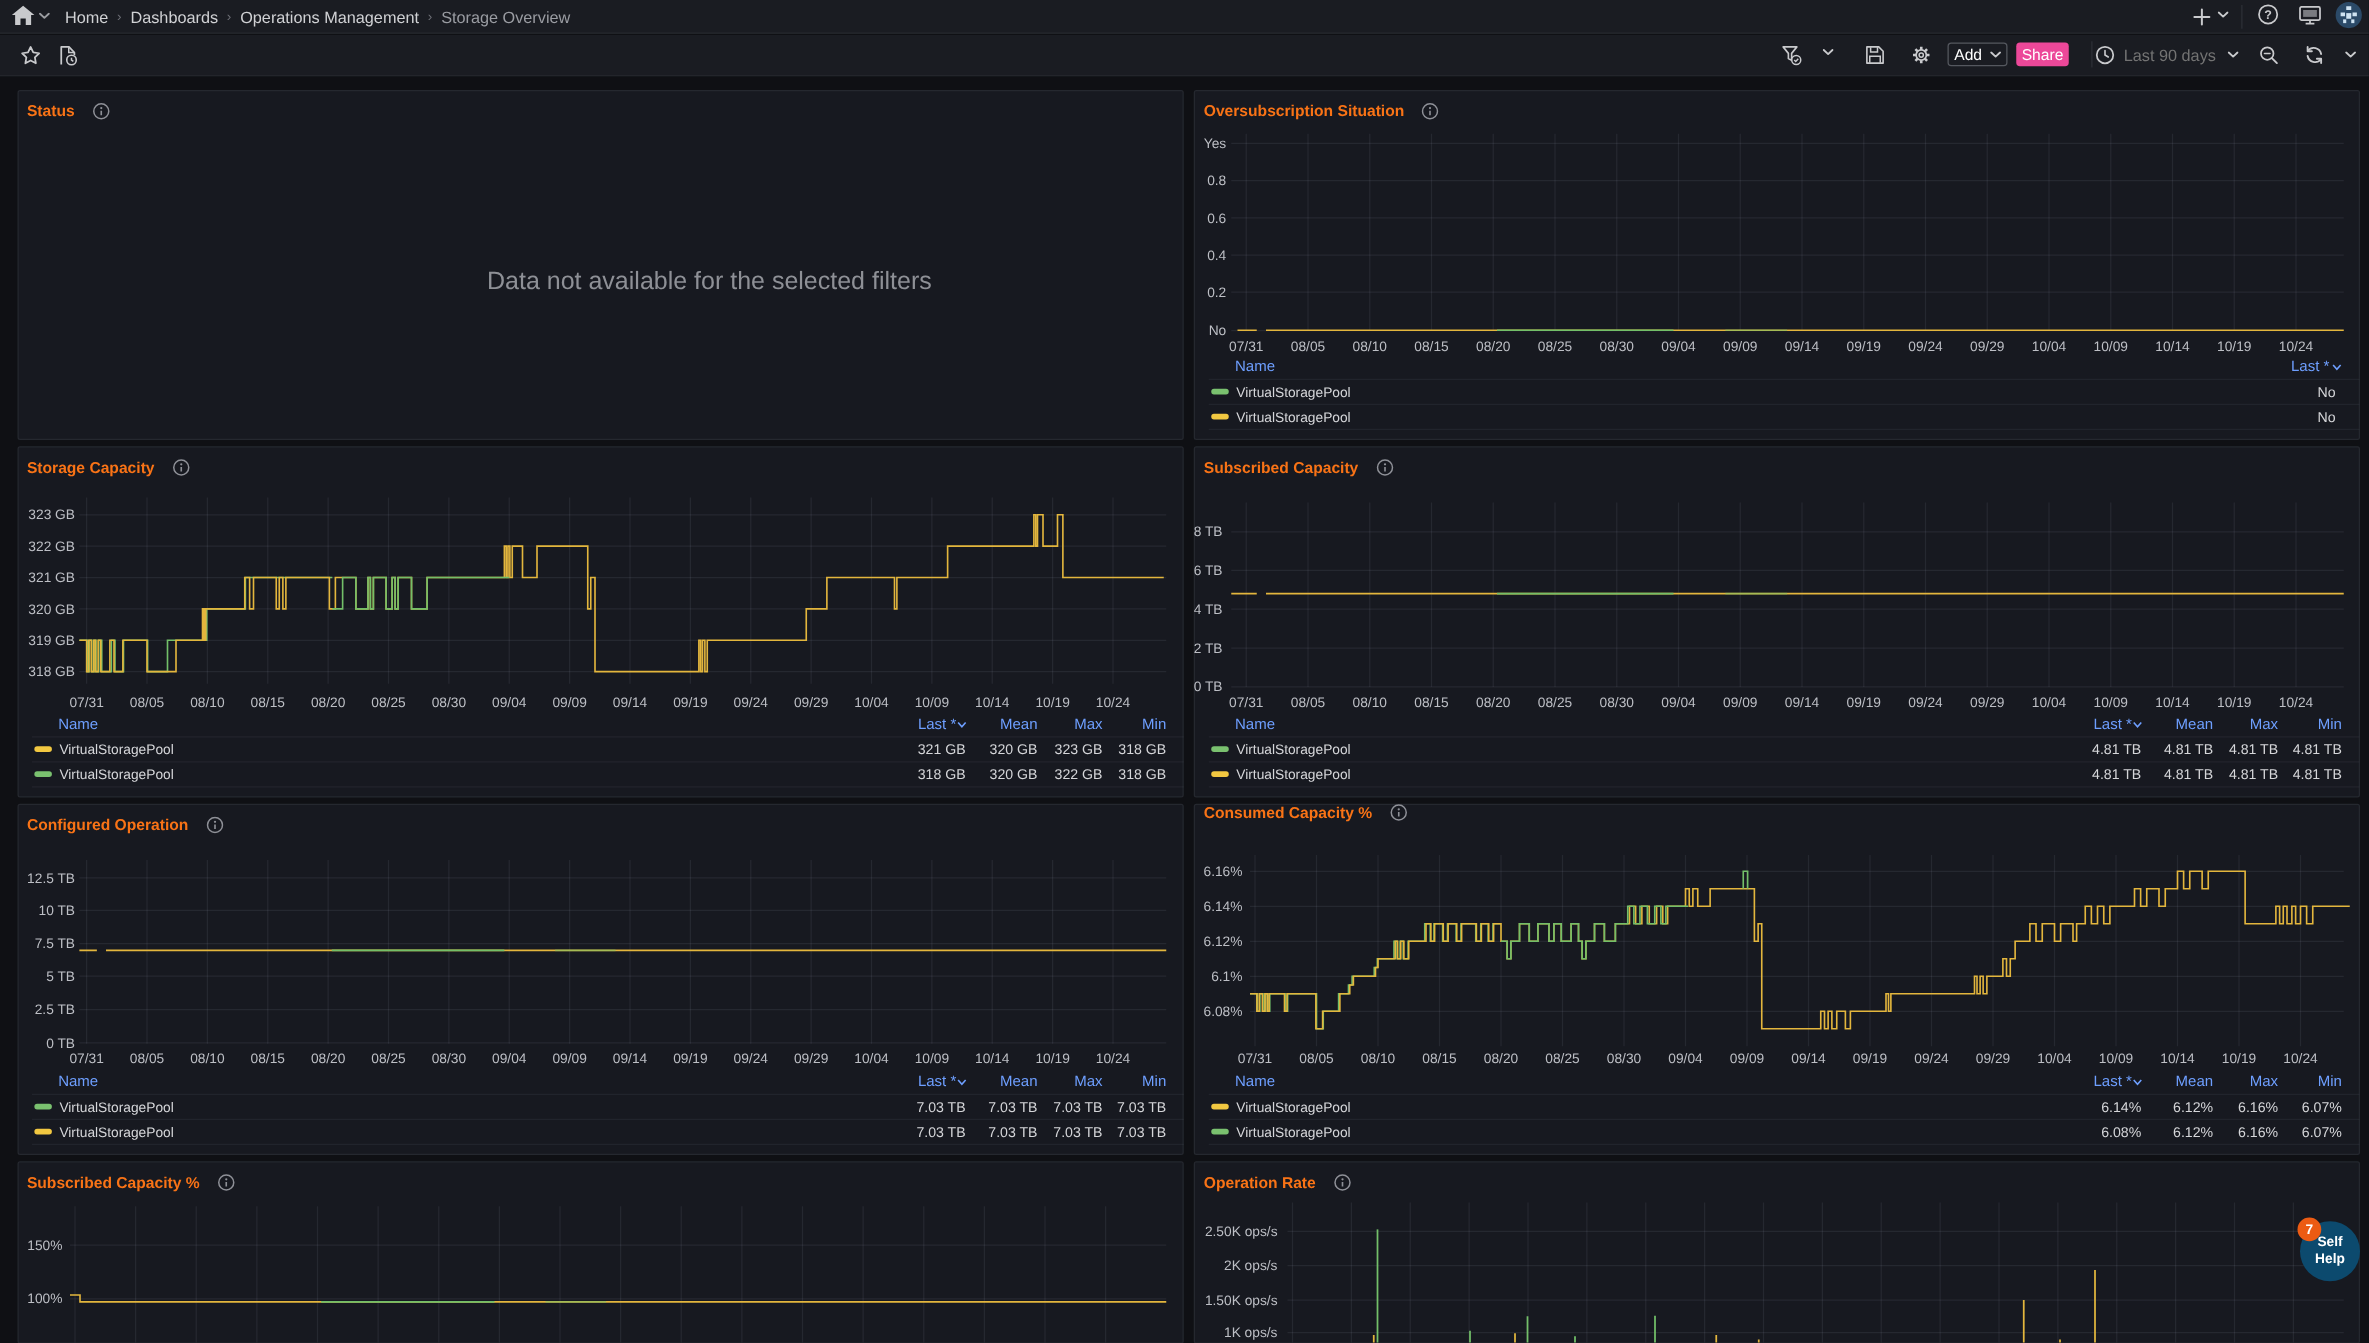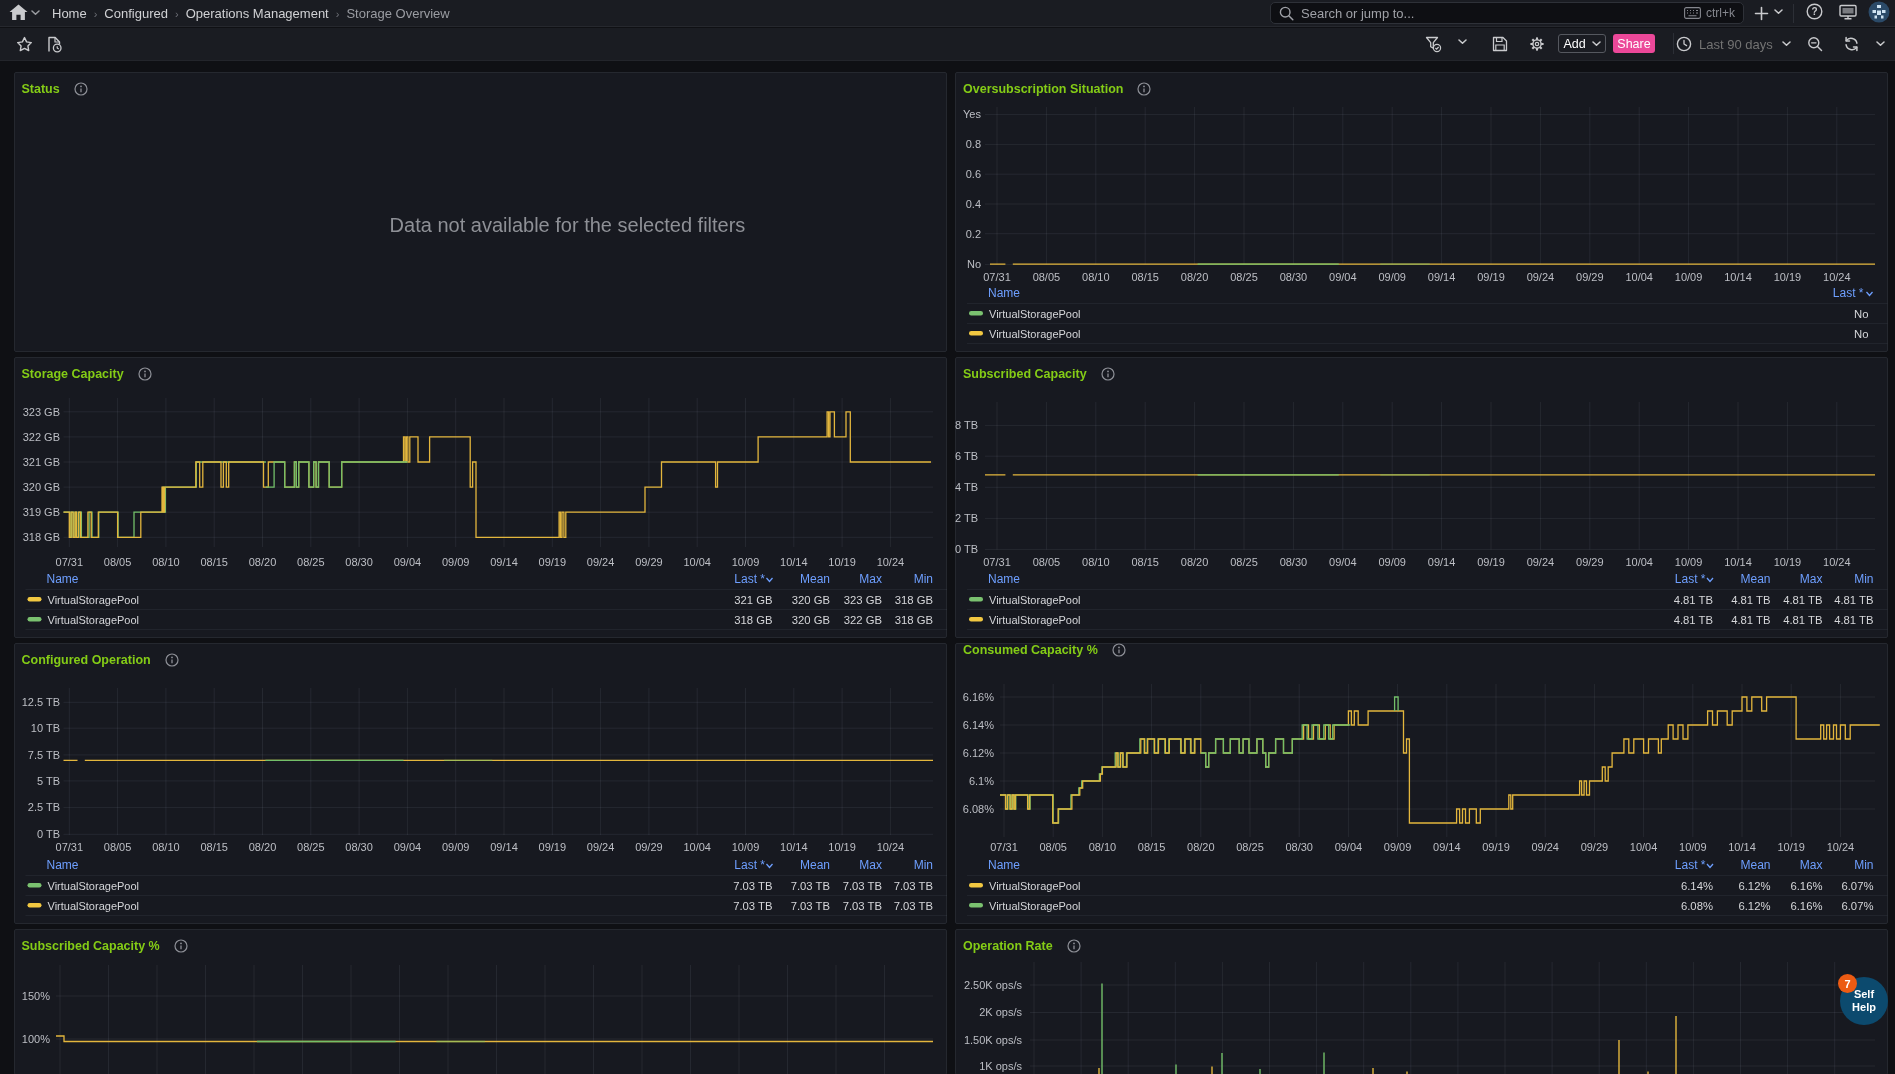--- a/index.html
+++ b/index.html
@@ -1,20 +1,20 @@
 <!DOCTYPE html>
 <html><head><meta charset="utf-8"><title>Storage Overview</title>
 <style>
 *{margin:0;padding:0;box-sizing:border-box}
 html,body{width:1895px;height:1074px;overflow:hidden;background:#0f1014;font-family:"Liberation Sans",sans-serif;-webkit-font-smoothing:antialiased}
 .nav{position:absolute;left:0;top:0;width:1895px;height:27px;background:#1a1c22;border-bottom:1px solid #26282e}
 .toolbar{position:absolute;left:0;top:28px;width:1895px;height:33px;background:#1a1c22;border-bottom:1px solid #23252b}
 .abs{position:absolute;display:flex;align-items:center}
 .panel{position:absolute;background:#171920;border:1px solid #25282f;border-radius:2px}
-.ptitle{position:absolute;display:flex;align-items:center;gap:14px;font-size:12.5px;font-weight:600;color:#84cc16;height:18px}
+.ptitle{position:absolute;display:flex;align-items:center;gap:14px;font-size:12.5px;font-weight:600;color:#f97316;height:18px}
 .crumb{font-size:13px;color:#d0d1d4;font-weight:500}
 .crumb.dim{color:#9a9ca2;font-weight:400}
 .sep{color:#6e7077;font-size:11px;padding:0 7px}
 .searchbox{position:absolute;left:1270px;top:2px;width:474px;height:22px;background:#0e0f13;border:1px solid #2e3138;border-radius:5px;display:flex;align-items:center;padding:0 8px;gap:7px}
 .searchbox .ph{color:#9fa1a7;font-size:13px;flex:1}
 .searchbox .kb{color:#85878e;font-size:12px;display:flex;align-items:center;gap:5px}
 .btn{position:absolute;height:19px;top:34px;border-radius:3px;display:flex;align-items:center;justify-content:center;font-size:12.5px;font-weight:400;color:#fff;gap:6px}
 .btn.outline{border:1px solid #55585f}
 .btn.fill{background:#ec4899}
 .vdiv{position:absolute;width:1px;background:#2c2f36}
@@ -32,36 +32,25 @@
       </svg>
     </div>
   <div class="abs" style="left:31px;top:10px">
       <svg width="9" height="6" viewBox="0 0 9 6" style="">
         <path d="M1 1 L4.5 4.3 L8 1" stroke="#9a9ca1" stroke-width="1.5" fill="none" stroke-linecap="round" stroke-linejoin="round"></path>
       </svg>
     </div>
   <div class="abs" style="left:52px;top:0;height:27px">
       <span class="crumb">Home</span>
       <span class="sep">›</span>
-      <span class="crumb">Configured</span>
+      <span class="crumb">Dashboards</span>
       <span class="sep">›</span>
       <span class="crumb">Operations Management</span>
       <span class="sep">›</span>
       <span class="crumb dim">Storage Overview</span>
-    </div>
-  <div class="searchbox">
-      <svg width="15" height="15" viewBox="0 0 15 15" style="">
-        <circle cx="6.2" cy="6.2" r="4.8" stroke="#9fa1a7" stroke-width="1.4" fill="none"></circle>
-        <path d="M9.8 9.8 L13.8 13.8" stroke="#9fa1a7" stroke-width="1.5" stroke-linecap="round"></path>
-      </svg>
-      <span class="ph">Search or jump to...</span>
-      <span class="kb"><svg width="17" height="12" viewBox="0 0 17 12" style="">
-          <rect x="0.6" y="0.6" width="15.8" height="10.8" rx="1.6" stroke="#85878e" stroke-width="1.1" fill="none"></rect>
-          <path d="M3 3.5 h1 M6 3.5 h1 M9 3.5 h1 M12 3.5 h2 M3 6 h1 M6 6 h1 M9 6 h1 M12 6 h2 M4.5 8.7 h8" stroke="#85878e" stroke-width="1.1"></path>
-        </svg>ctrl+k</span>
     </div>
   <div class="abs" style="left:1754px;top:6px">
       <svg width="15" height="15" viewBox="0 0 15 15" style="">
         <path d="M7.5 1.5 V13.5 M1.5 7.5 H13.5" stroke="#c9cacd" stroke-width="1.6" stroke-linecap="round"></path>
       </svg>
     </div>
   <div class="abs" style="left:1774px;top:9px">
       <svg width="9" height="6" viewBox="0 0 9 6" style="">
         <path d="M1 1 L4.5 4.3 L8 1" stroke="#c9cacd" stroke-width="1.5" fill="none" stroke-linecap="round" stroke-linejoin="round"></path>
       </svg>

